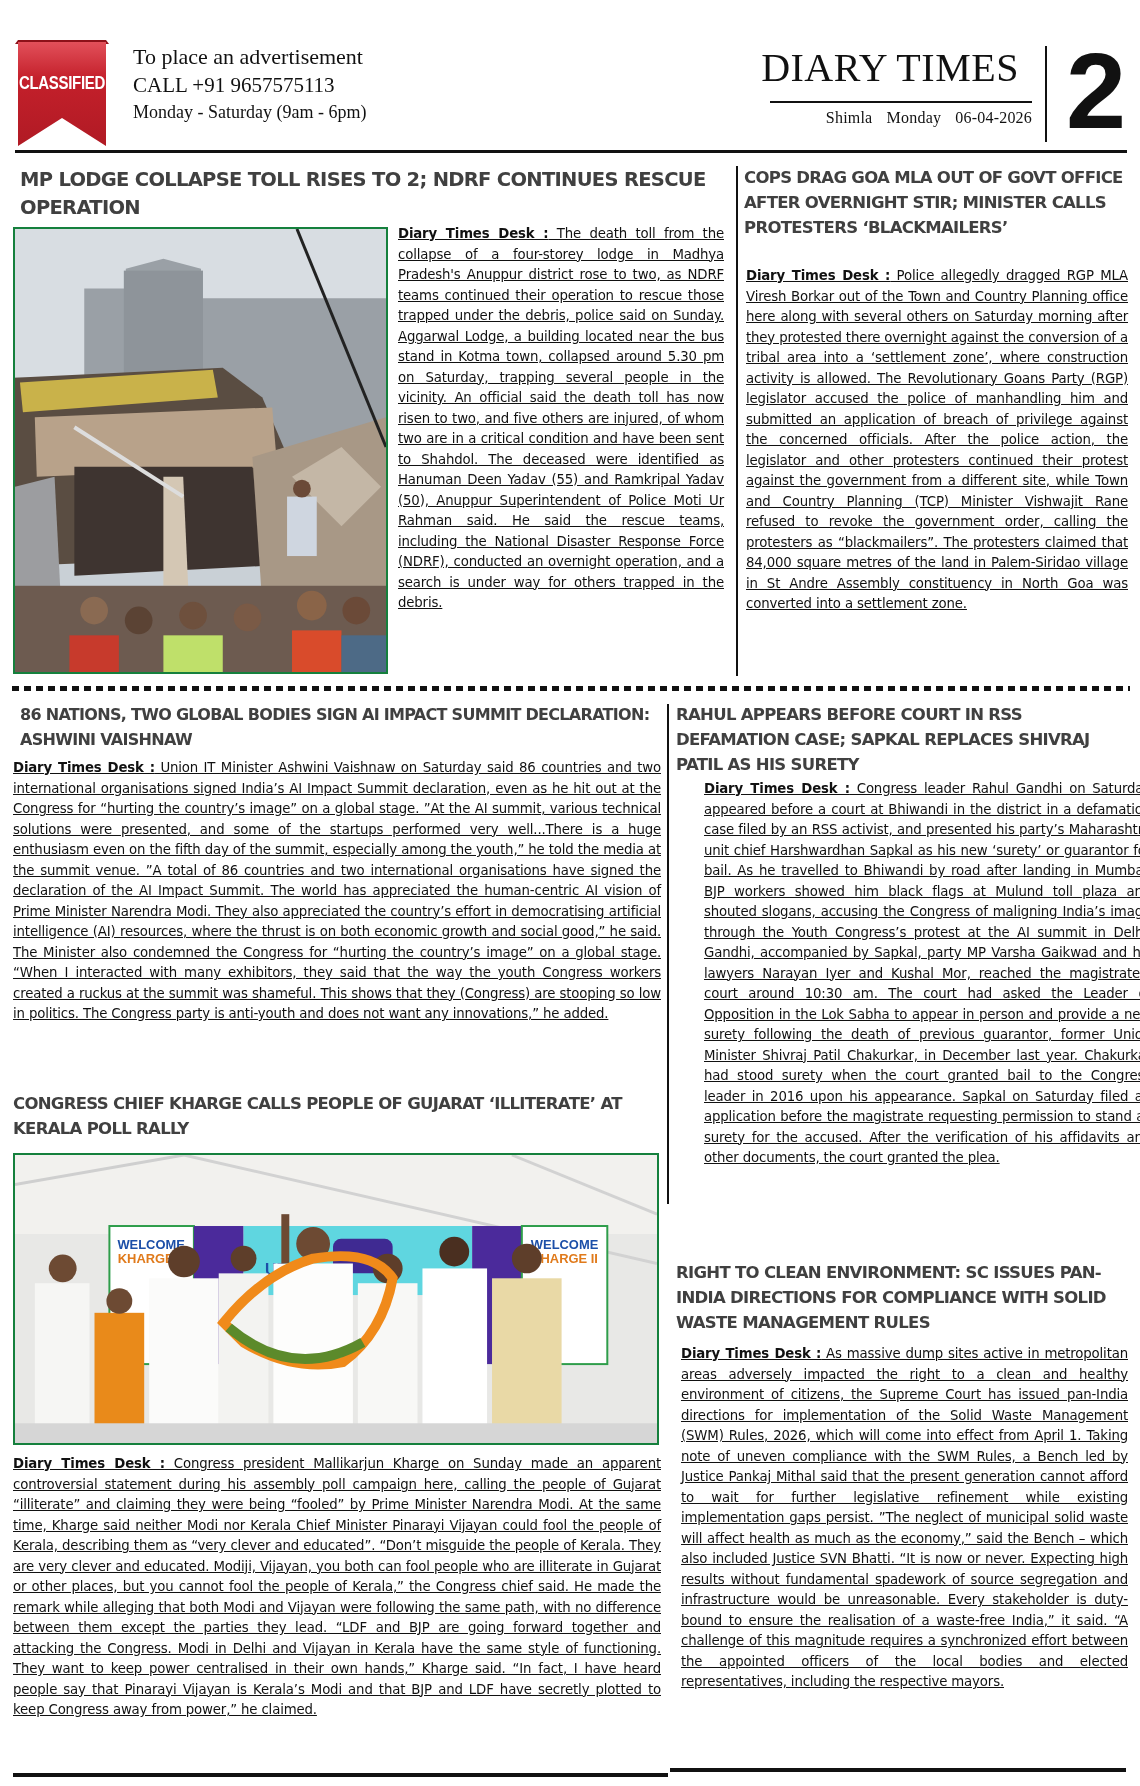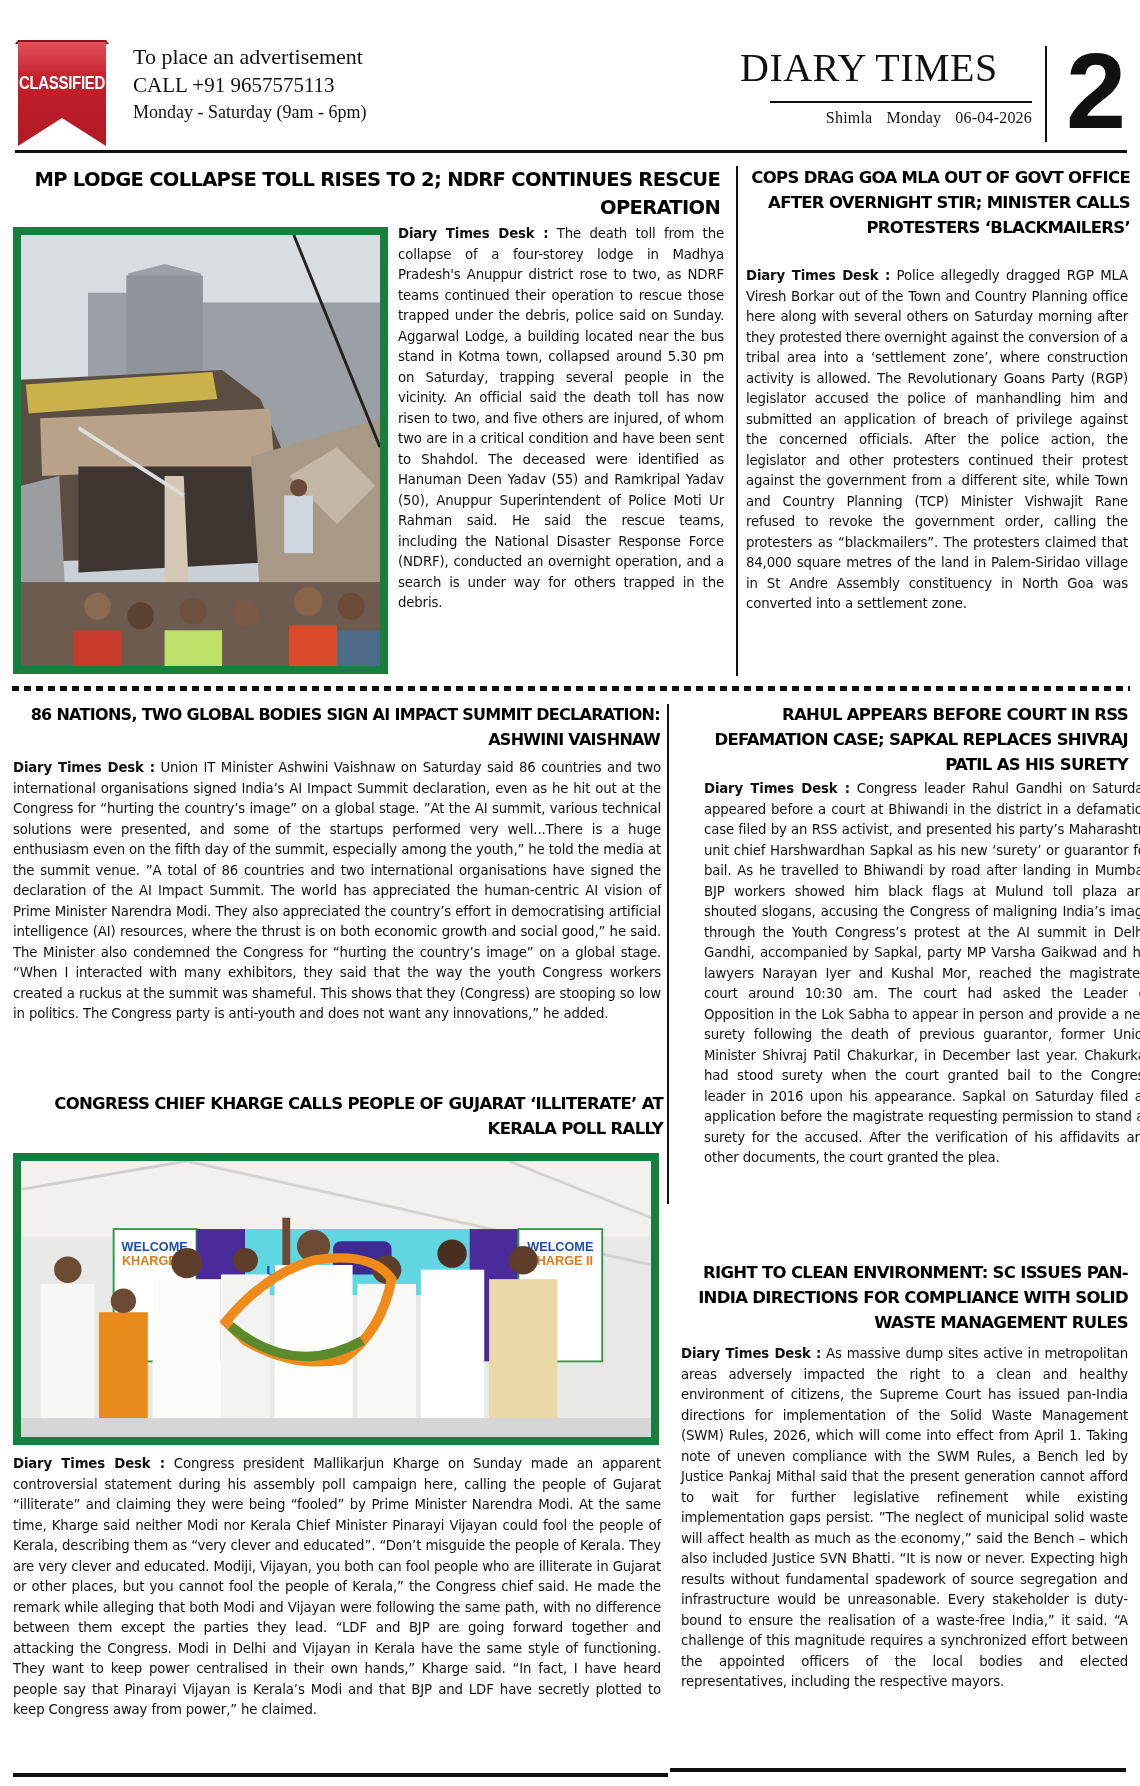--- a/index.html
+++ b/index.html
@@ -14,41 +14,41 @@
   .ribbon-label {
     position: absolute; left: 0; top: 34px; width: 94px; text-align: center;
     font-family: "Liberation Sans", sans-serif; font-weight: bold; font-size: 15px;
     color: #fff; letter-spacing: -0.3px; transform: scaleY(1.25);
   }
   .ad-block { position: absolute; left: 133px; top: 44px; font-family: "Liberation Serif", serif; color: #111; }
   .ad-line1 { font-size: 22px; line-height: 26px; }
   .ad-line2 { font-size: 21px; line-height: 30px; }
   .ad-line3 { font-size: 18px; line-height: 24px; }
 
-  .brand { position: absolute; left: 740px; top: 44px; width: 300px; text-align: left; }
+  .brand { position: absolute; left: 740px; top: 44px; width: 300px; text-align: center; }
   .brand-title { font-family: "Liberation Serif", serif; font-size: 40px; letter-spacing: 0.5px; line-height: 48px; }
   .brand-rule { position: absolute; right: 8px; top: 57px; width: 262px; height: 2px; background: #111; }
   .brand-meta { position: absolute; right: 8px; top: 65px; white-space: nowrap; font-family: "Liberation Serif", serif; font-size: 16px; letter-spacing: 0.2px; }
   .brand-meta span { margin-left: 10px; }
   .vsep-top { position: absolute; left: 1045px; top: 46px; width: 2px; height: 96px; background: #111; }
   .page-num { position: absolute; left: 1052px; top: 26px; width: 88px; font-family: "Liberation Sans", sans-serif; font-weight: bold; font-size: 108px; line-height: 130px; text-align: center; }
   .masthead-rule { position: absolute; left: 15px; top: 150px; width: 1112px; height: 3px; background: #111; }
 
   
   .headline {
     position: absolute; font-family: "DejaVu Sans", sans-serif; font-weight: bold;
-    text-align: right; color: #000000; letter-spacing: -0.7px; text-transform: uppercase;
+    text-align: left; color: #404040; letter-spacing: -0.7px; text-transform: uppercase;
   }
   .body-text {
     position: absolute; font-family: "DejaVu Sans", sans-serif; font-size: 13.3px;
-    line-height: 20.5px; text-align: justify; color: #111; letter-spacing: -0.15px;
+    line-height: 20.5px; text-align: justify; color: #111; letter-spacing: -0.15px; text-decoration: underline;
   }
   .body-text .desk { font-weight: bold; }
 
-  .photo { position: absolute; border: 8px solid #15803d; overflow: hidden; text-align: right; }
+  .photo { position: absolute; border: 2px solid #15803d; overflow: hidden; text-align: right; }
   .photo svg { display: block; width: 100%; height: 100%; }
 
   .vrule { position: absolute; width: 2px; background: #111; }
   .dash-rule {
     position: absolute; height: 5px;
     background-image: repeating-linear-gradient(to right, #111 0 7px, transparent 7px 12px);
   }
   .hrule { position: absolute; height: 4px; background: #111; }
 </style>
 </head>

